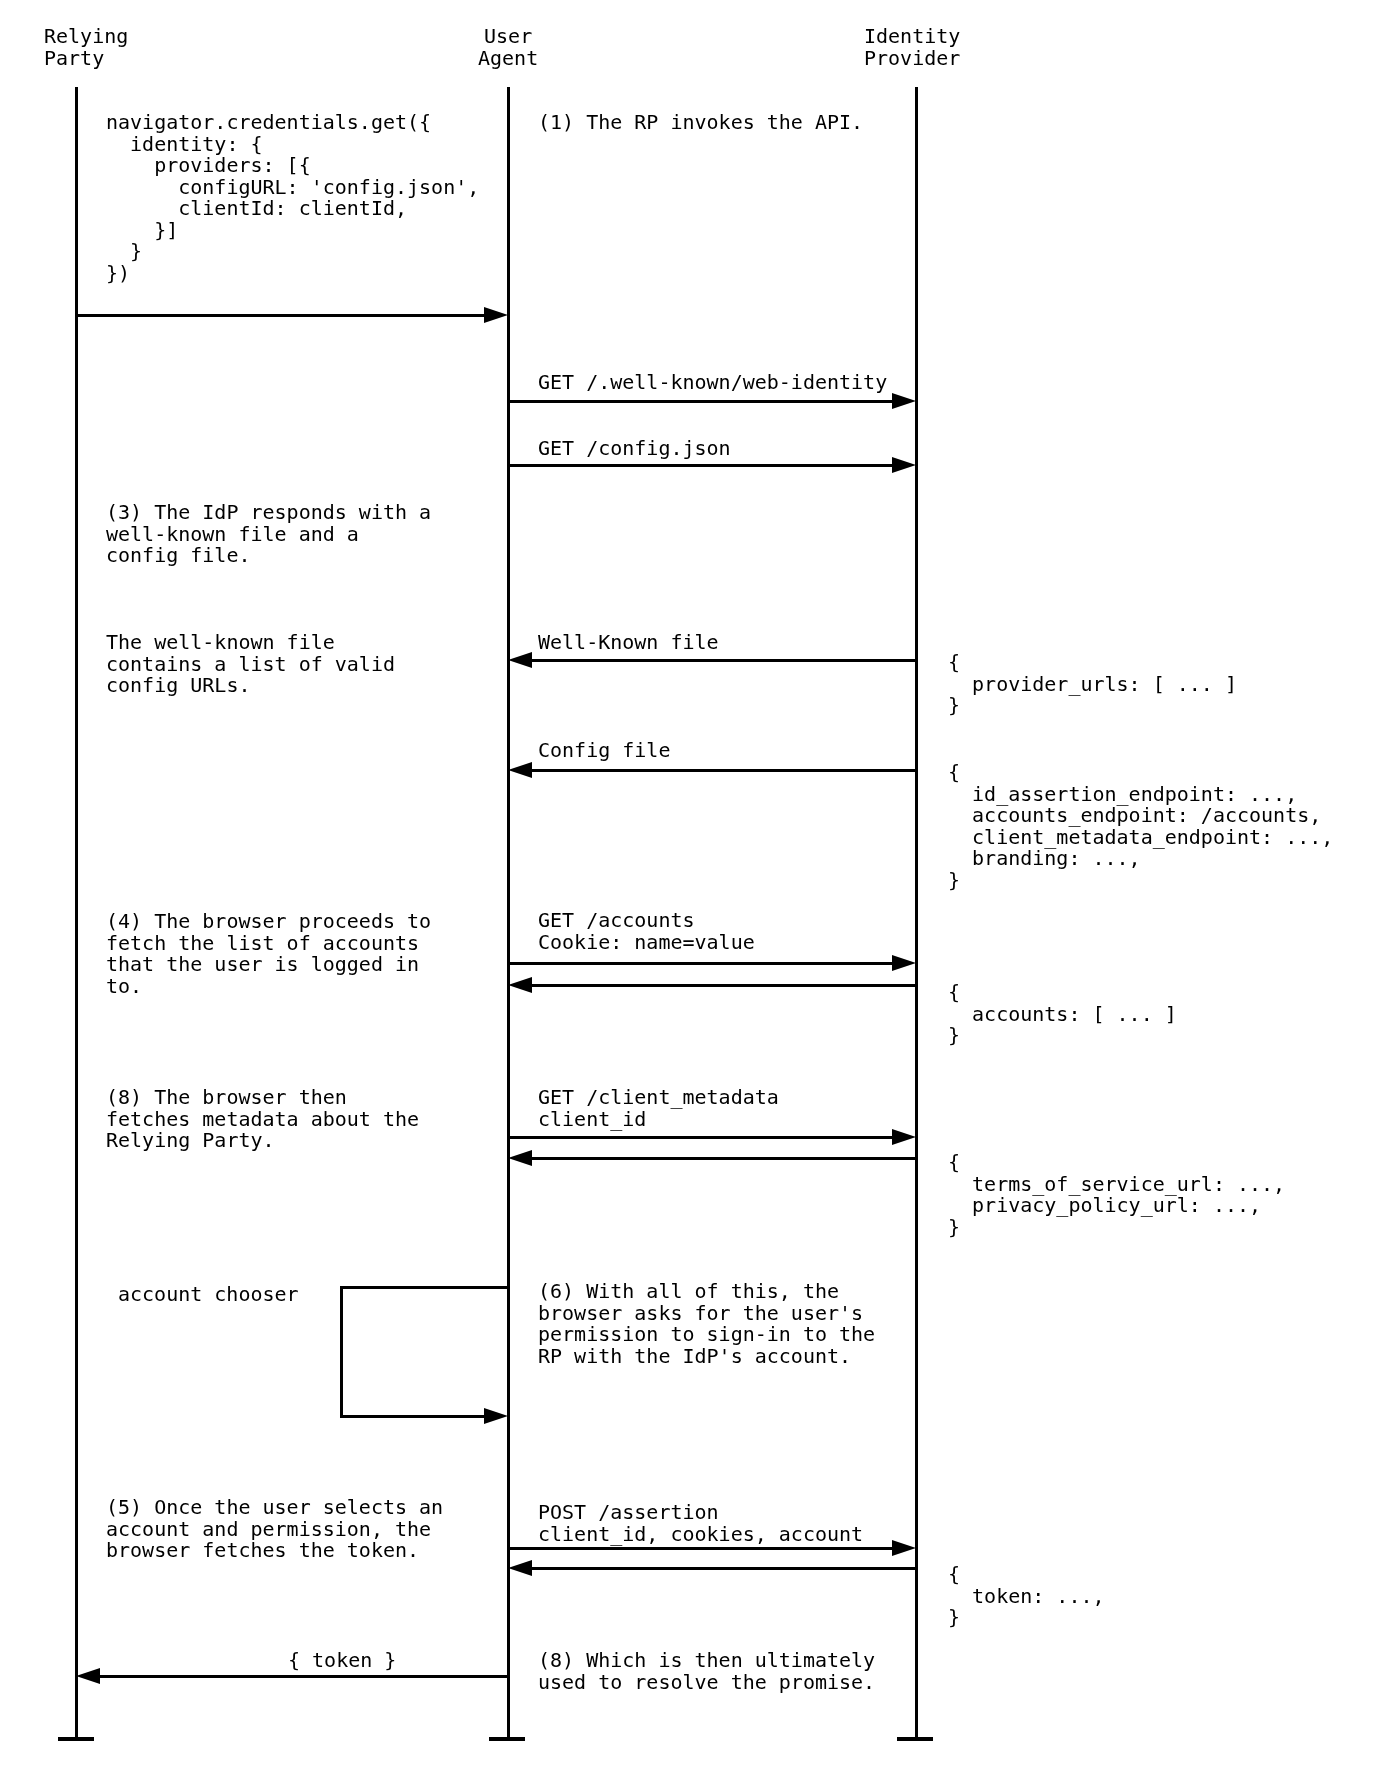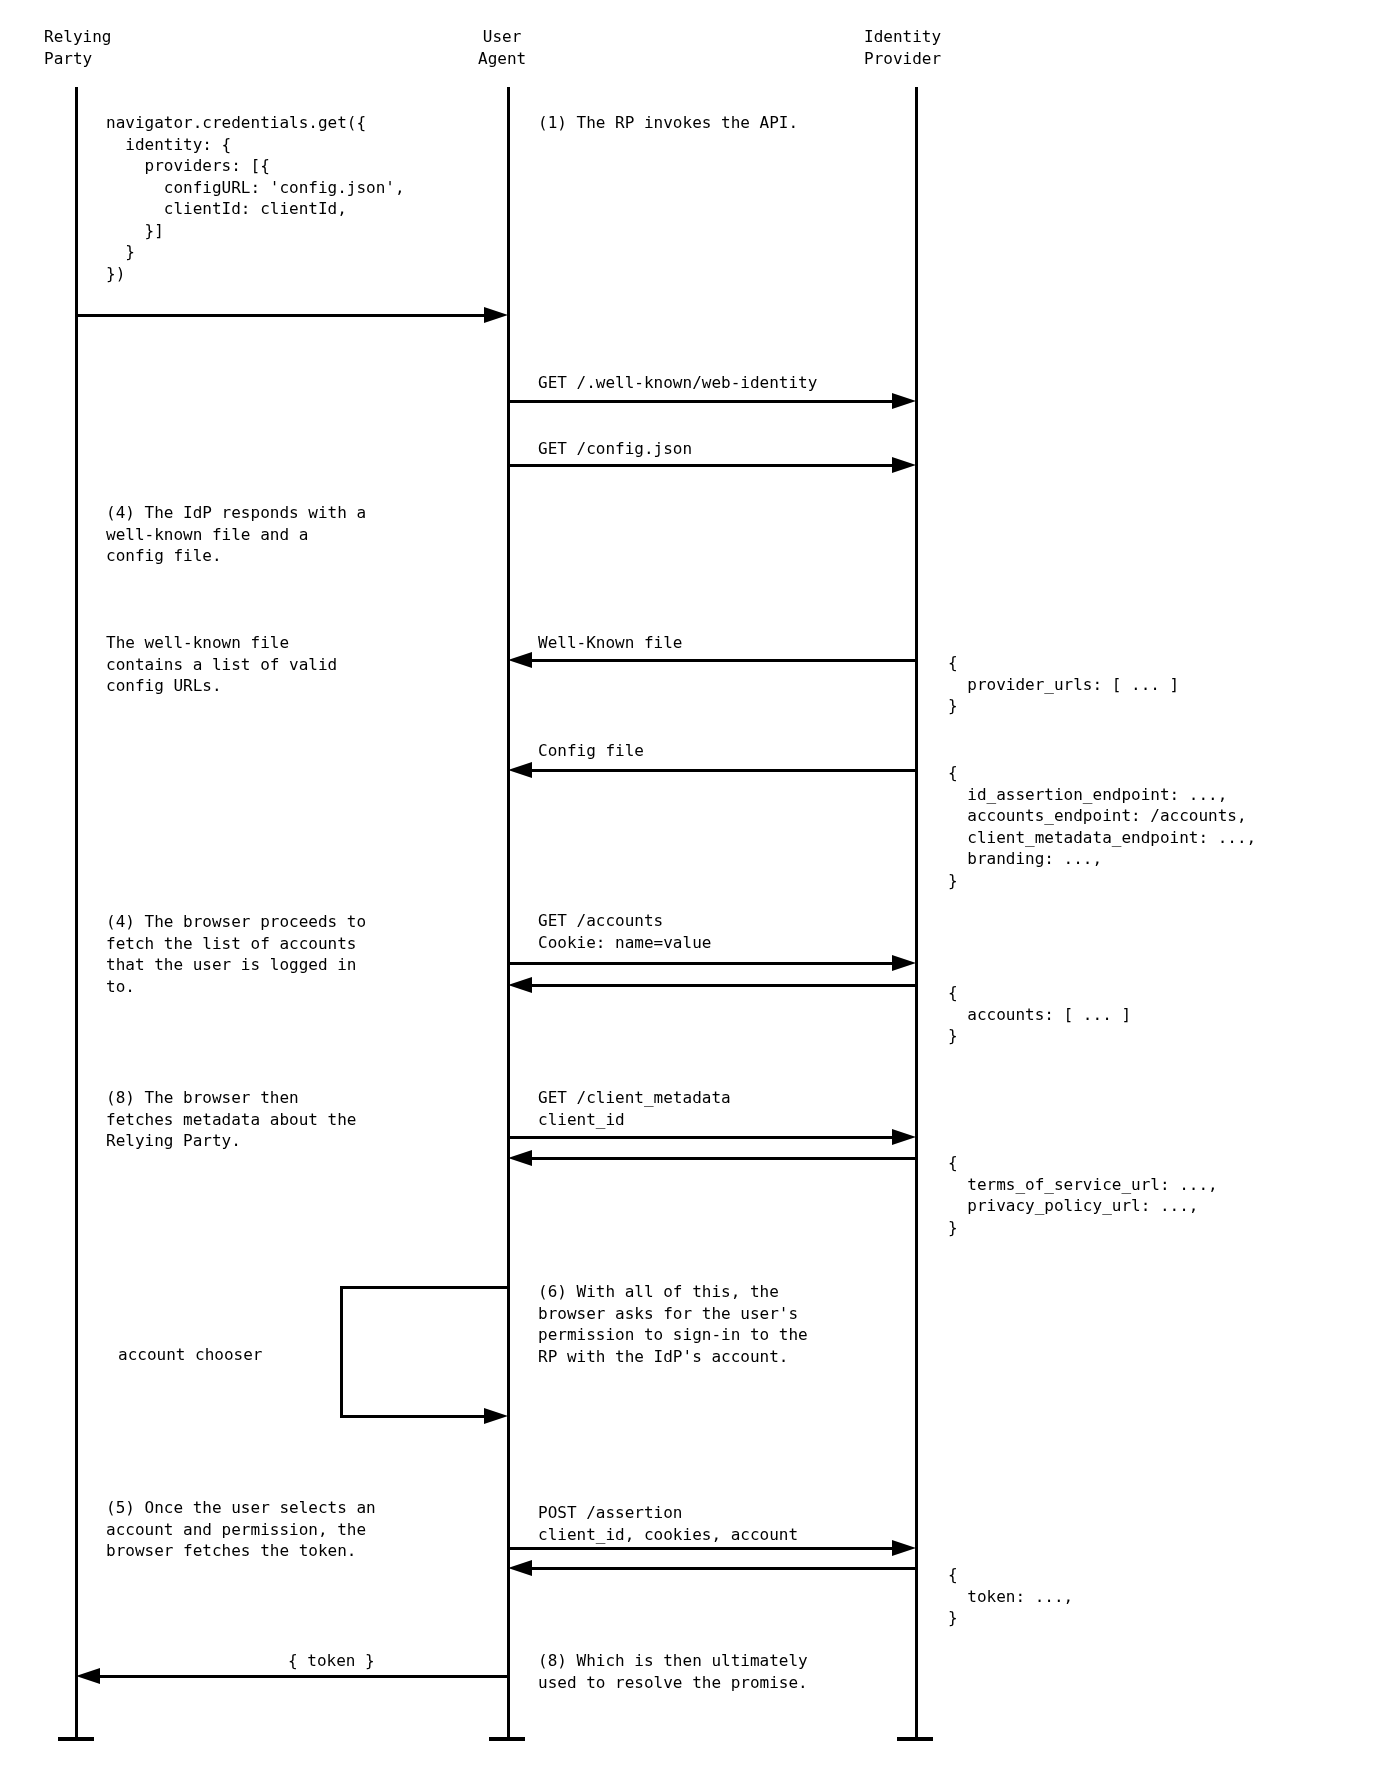--- a/index.html
+++ b/index.html
@@ -7,21 +7,21 @@
     position: relative;
     width: 1374px;
     height: 1774px;
     background: #ffffff;
     overflow: hidden;
   }
   .mono {
     position: absolute;
     margin: 0;
     font-family: "DejaVu Sans Mono", "Liberation Mono", monospace;
-    font-size: 16px;
+    font-size: 20px;
     line-height: 21.5px;
     color: #000000;
     white-space: pre;
   }
   .vline { position: absolute; width: 3px; background: #000000; }
   .hline { position: absolute; height: 3px; background: #000000; }
   .head-r {
     position: absolute; width: 0; height: 0;
     border-top: 8px solid transparent;
     border-bottom: 8px solid transparent;
@@ -55,34 +55,34 @@
   <div class="hline" style="left:897px; top:1737px; width:36px; height:4px;"></div>
 
   <pre class="mono" style="left:106px; top:112px;">navigator.credentials.get({
   identity: {
     providers: [{
       configURL: 'config.json',
       clientId: clientId,
     }]
   }
 })</pre>
-  <pre class="mono" style="left:106px; top:502px;">(4) The IdP responds with a
+  <pre class="mono" style="left:106px; top:502px;">(3) The IdP responds with a
 well-known file and a
 config file.</pre>
   <pre class="mono" style="left:106px; top:632px;">The well-known file
 contains a list of valid
 config URLs.</pre>
   <pre class="mono" style="left:106px; top:911px;">(4) The browser proceeds to
 fetch the list of accounts
 that the user is logged in
 to.</pre>
   <pre class="mono" style="left:106px; top:1087px;">(8) The browser then
 fetches metadata about the
 Relying Party.</pre>
-  <pre class="mono" style="left:118px; top:1344px;">account chooser</pre>
+  <pre class="mono" style="left:118px; top:1284px;">account chooser</pre>
   <pre class="mono" style="left:106px; top:1497px;">(5) Once the user selects an
 account and permission, the
 browser fetches the token.</pre>
   <pre class="mono" style="left:288px; top:1650px;">{ token }</pre>
 
   <pre class="mono" style="left:538px; top:112px;">(1) The RP invokes the API.</pre>
   <pre class="mono" style="left:538px; top:372px;">GET /.well-known/web-identity</pre>
   <pre class="mono" style="left:538px; top:438px;">GET /config.json</pre>
   <pre class="mono" style="left:538px; top:632px;">Well-Known file</pre>
   <pre class="mono" style="left:538px; top:740px;">Config file</pre>

